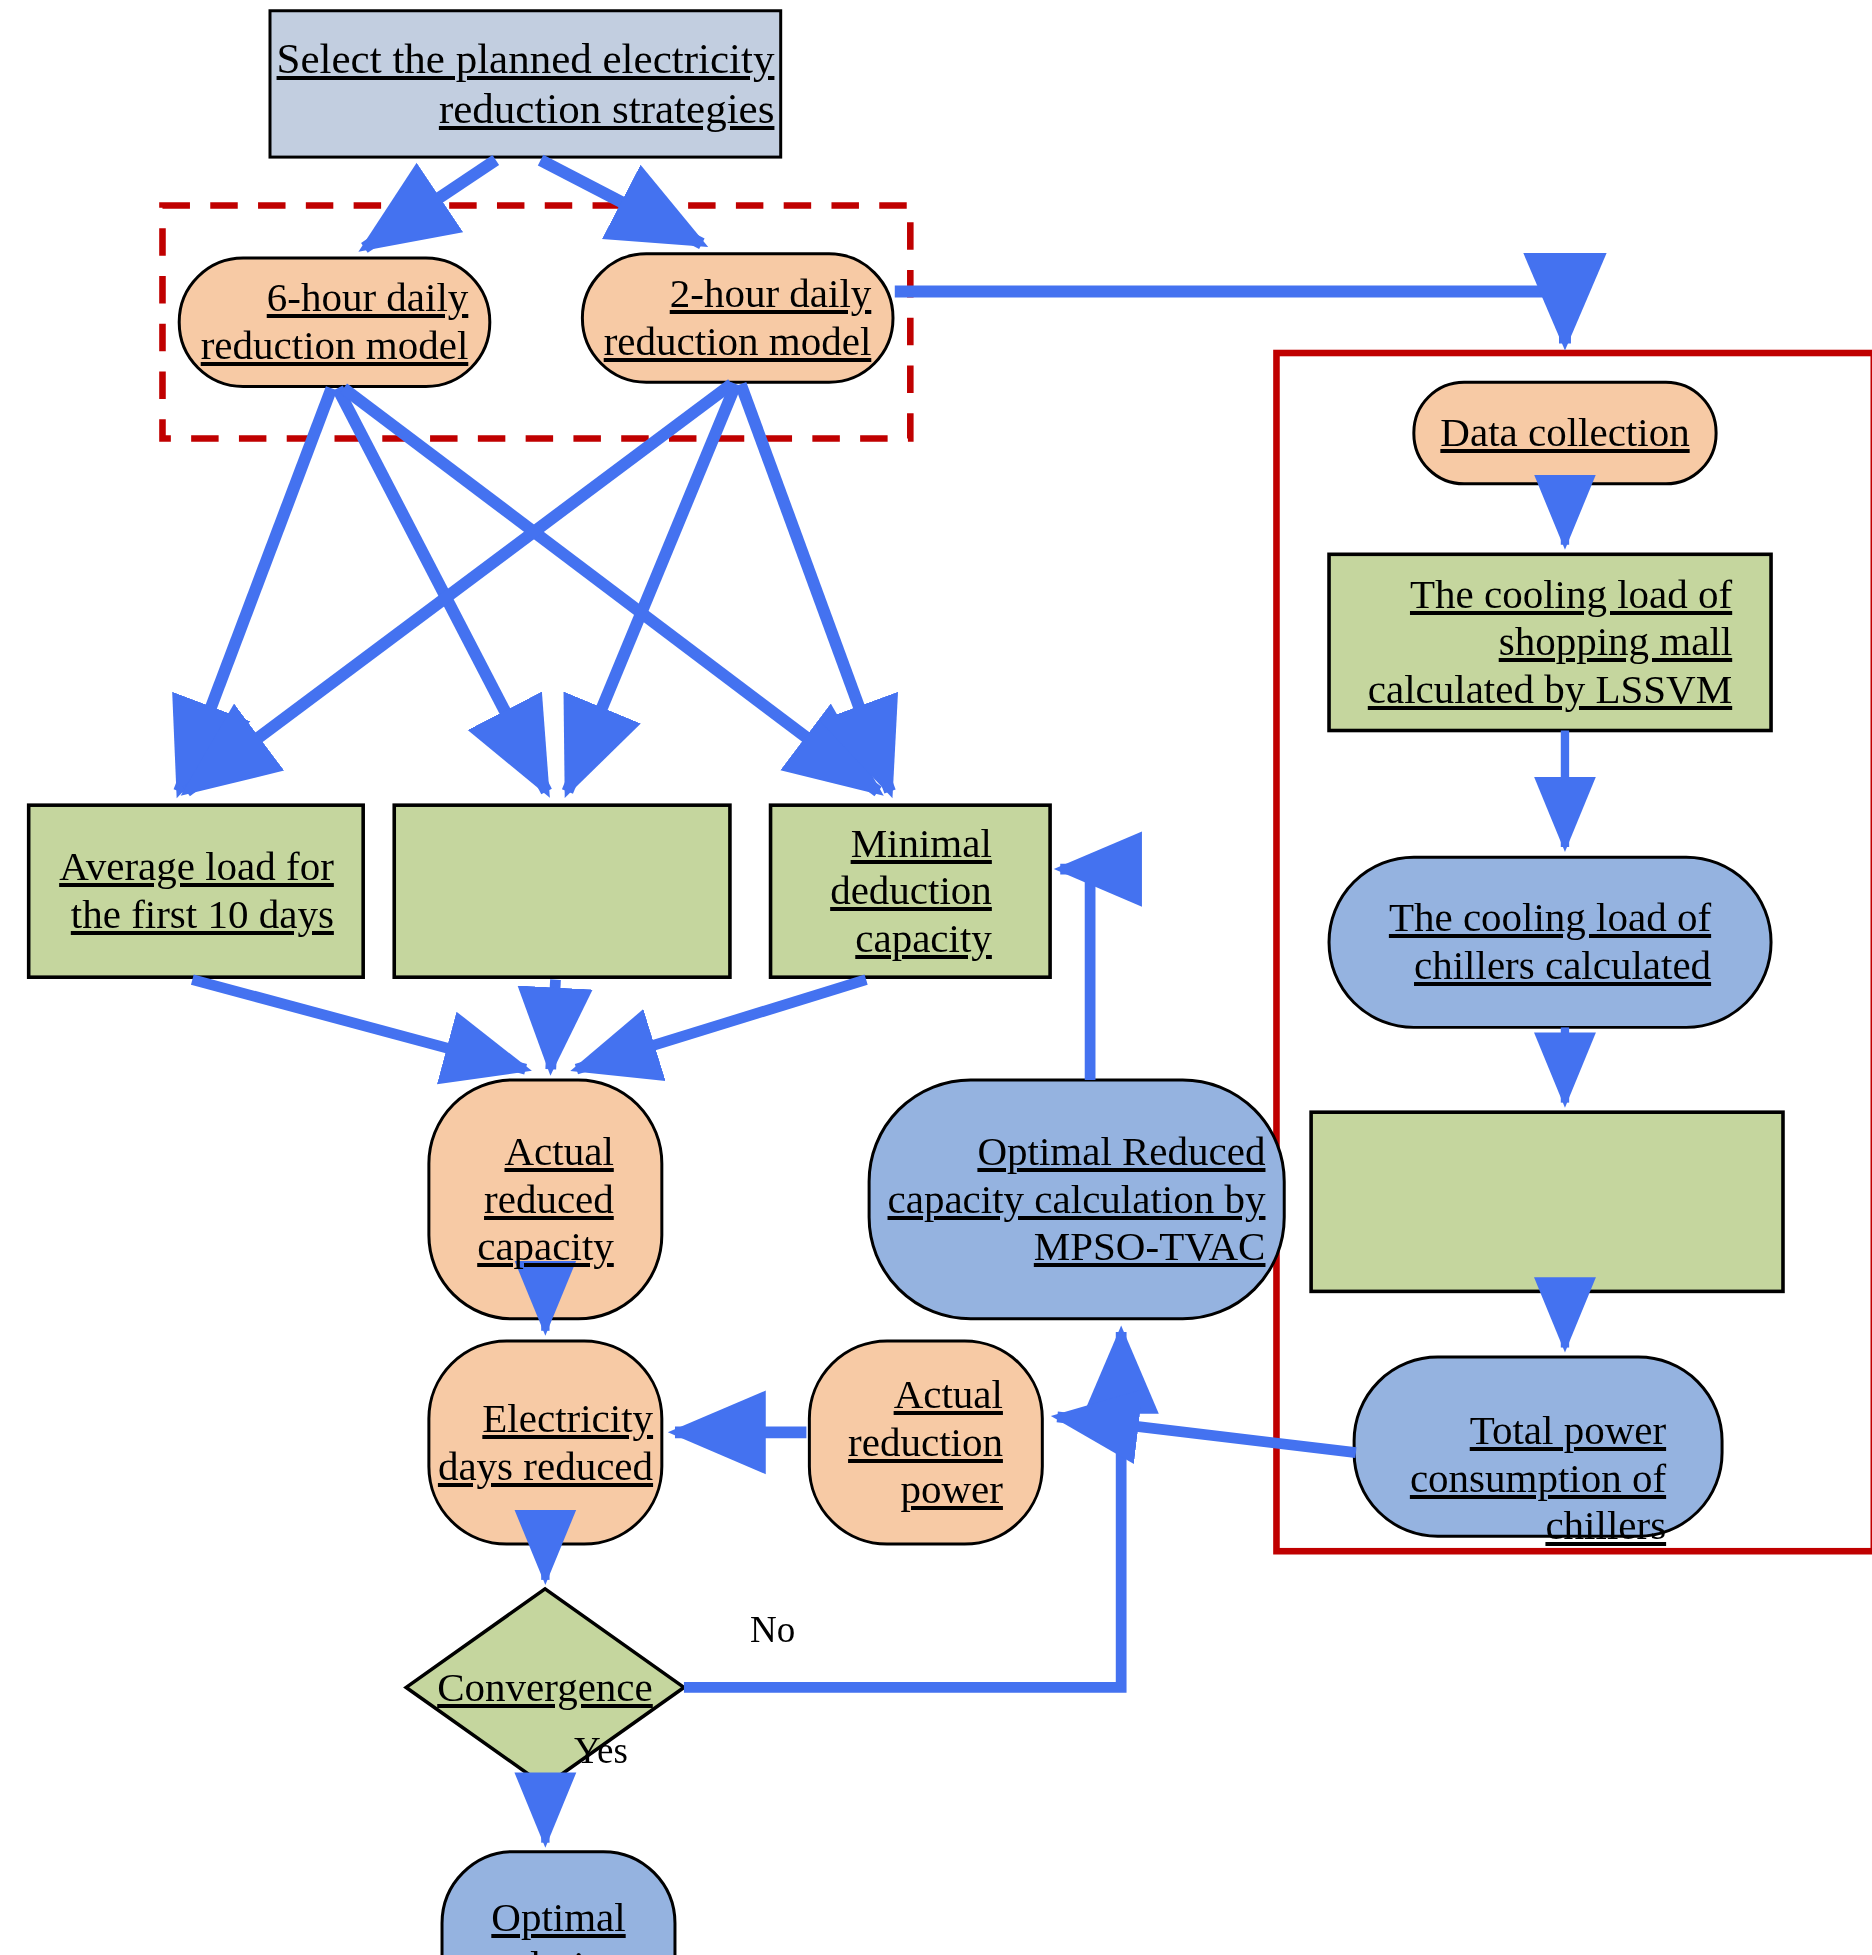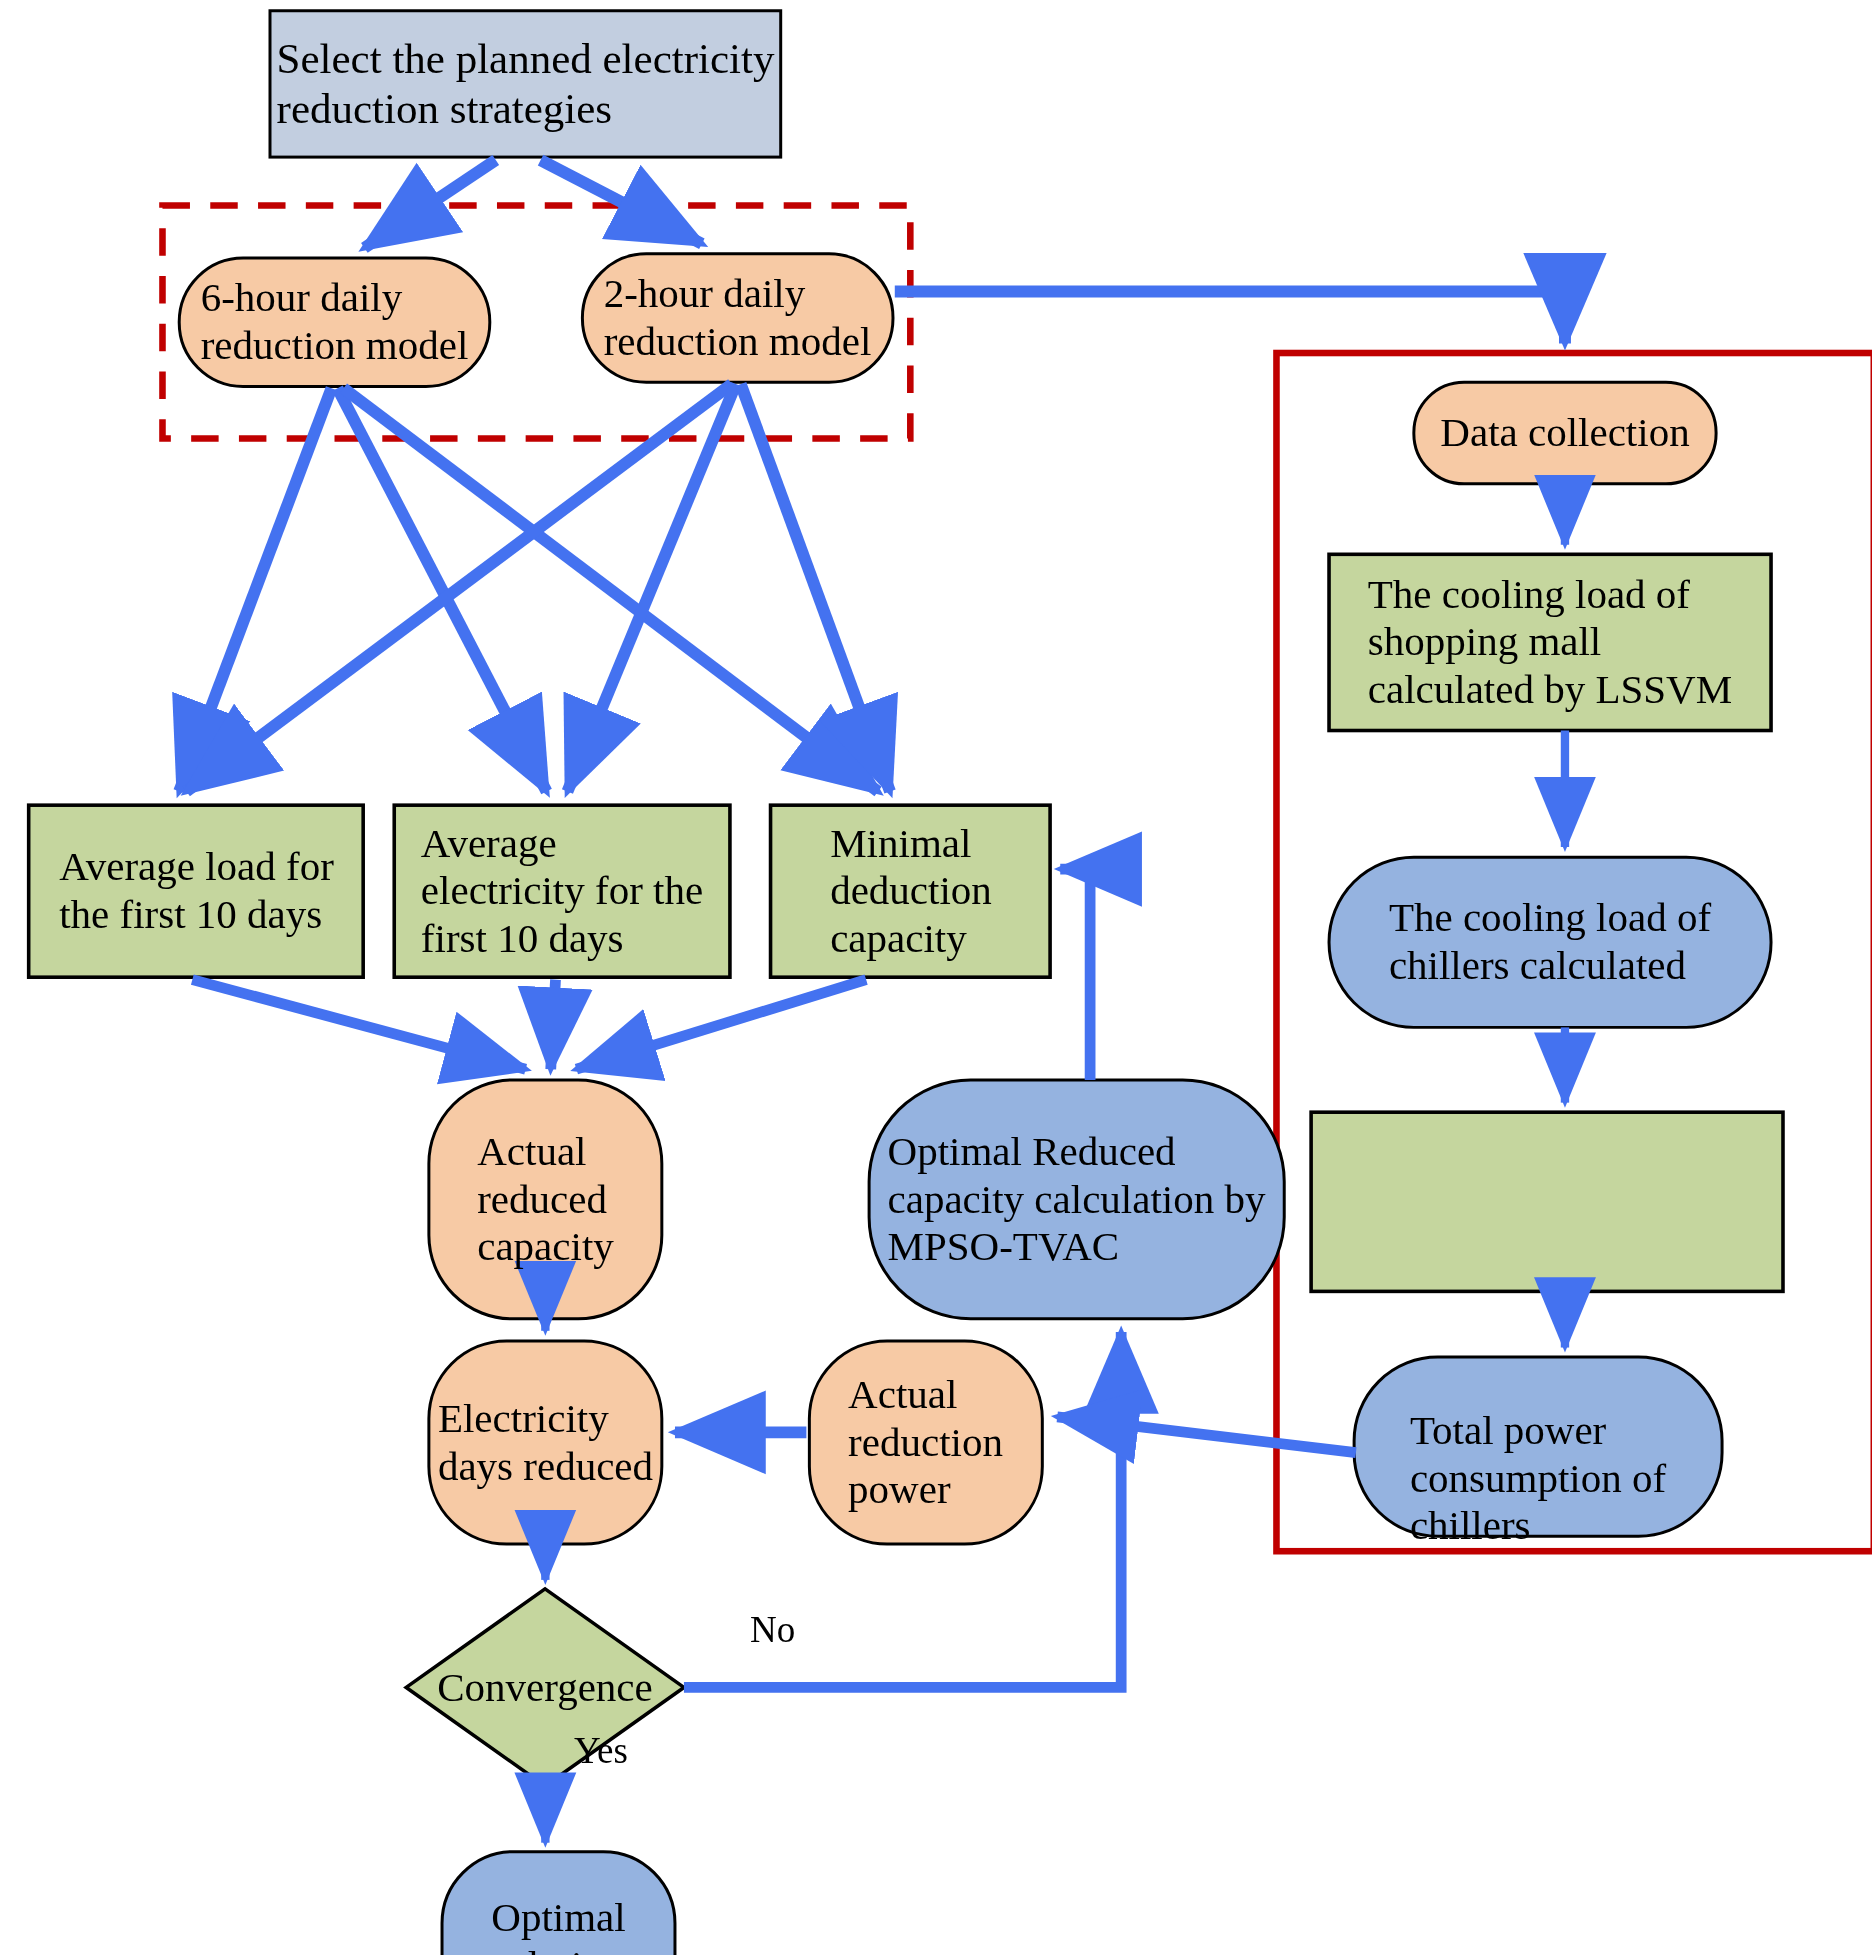--- a/index.html
+++ b/index.html
@@ -1,22 +1,22 @@
 <!DOCTYPE html>
 <html style="font-size:9.6px"><head>
 <meta charset="utf-8">
 <style>
   html,body{margin:0;padding:0;background:#ffffff;}
   body{font-family:"Liberation Serif", serif;}
   #stage{position:relative;width:1872px;height:1955px;background:#fff;overflow:hidden;}
   svg#canvas{position:absolute;left:0;top:0;width:1872px;height:1955px;}
   .nodeLabel{
     position:absolute;display:flex;align-items:center;justify-content:center;
-    text-align:left;font-family:"Liberation Serif", serif;color:#000;
-    line-height:1.16;pointer-events:none;white-space:pre-line;
+    text-align:right;font-family:"Liberation Serif", serif;color:#000;
+    line-height:1.16;pointer-events:none;white-space:pre-line;text-decoration:underline;
   }
   .edgeLabel{
     position:absolute;font-family:"Liberation Serif", serif;color:#000;
     font-size:37px;line-height:1;
   }
 </style>
 </head>
 <body>
 
 <div id="stage">
@@ -108,23 +108,20 @@
 
   <div class="nodeLabel" style="left:179px;top:258px;width:311px;height:128px;font-size:41px;">6-hour daily
 reduction model</div>
 
   <div class="nodeLabel" style="left:582px;top:254px;width:311px;height:128px;font-size:41px;">2-hour daily
 reduction model</div>
 
   <div class="nodeLabel" style="left:29px;top:805px;width:335px;height:172px;font-size:41px;">Average load for
 the first 10 days</div>
 
-  <div class="nodeLabel" style="left:394px;top:805px;width:336px;height:172px;font-size:41px;">Average
-electricity for the
-first 10 days</div>
 
   <div class="nodeLabel" style="left:771px;top:805px;width:280px;height:172px;font-size:41px;">Minimal
 deduction
 capacity</div>
 
   <div class="nodeLabel" style="left:429px;top:1080px;width:233px;height:239px;font-size:41px;">Actual
 reduced
 capacity</div>
 
   <div class="nodeLabel" style="left:869px;top:1080px;width:415px;height:239px;font-size:41px;">Optimal Reduced

